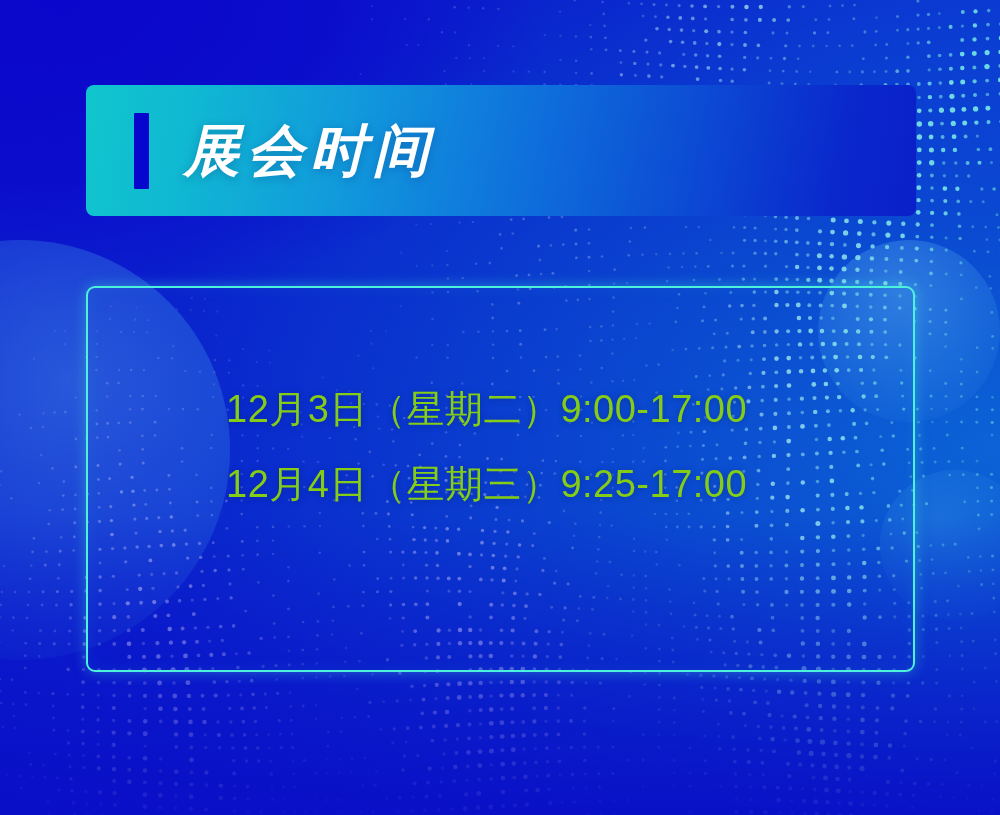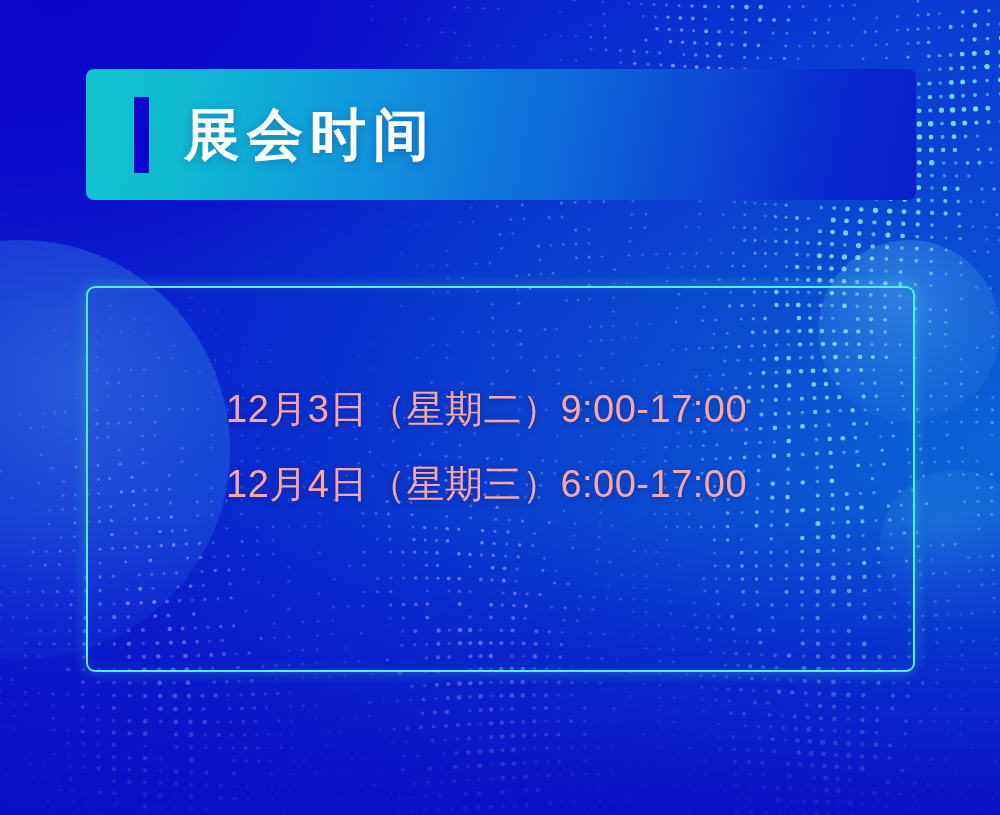--- a/index.html
+++ b/index.html
@@ -65,34 +65,35 @@
   .mesh {
     position: absolute;
     inset: 0;
     pointer-events: none;
   }
 
   
   .banner {
     position: absolute;
     left: 86px;
-    top: 69px;
+    top: 85px;
     width: 830px;
     height: 131px;
     border-radius: 8px;
     background: linear-gradient(100deg,
         #10c6cd 0%,
         #10b9d2 12%,
         #1199dc 32%,
         #0f72dc 52%,
         #0c4cd4 72%,
         #0a28cc 90%,
         #0a1fc9 100%);
     display: flex;
     align-items: center;
+    font-style: italic;
   }
   .banner-accent {
     position: absolute;
     left: 48px;
     top: 28px;
     width: 15px;
     height: 76px;
     background: #0706cc;
     border-radius: 1px;
   }
@@ -124,21 +125,21 @@
   }
 
   
   .schedule {
     position: absolute;
     left: 226px;
     top: 372px;
     width: 600px;
   }
   .schedule-line {
-    color: #fca5a5;
+    color: #84cc16;
     font-size: 38px;
     font-weight: 500;
     line-height: 75px;
     white-space: nowrap;
     letter-spacing: 0.5px;
     text-shadow: 0 1px 6px rgba(2,20,90,0.35);
   }
 </style>
 </head>
 <body>
@@ -2706,16 +2707,16 @@
 
   <div class="banner">
     <span class="banner-accent"></span>
     <span class="banner-title">展会时间</span>
   </div>
 
   <div class="frame"></div>
 
   <div class="schedule">
     <div class="schedule-line">12月3日（星期二）9:00-17:00</div>
-    <div class="schedule-line">12月4日（星期三）6:00-17:00</div>
+    <div class="schedule-line">12月4日（星期三）9:25-17:00</div>
   </div>
 
 </div>
 
 </body></html>

